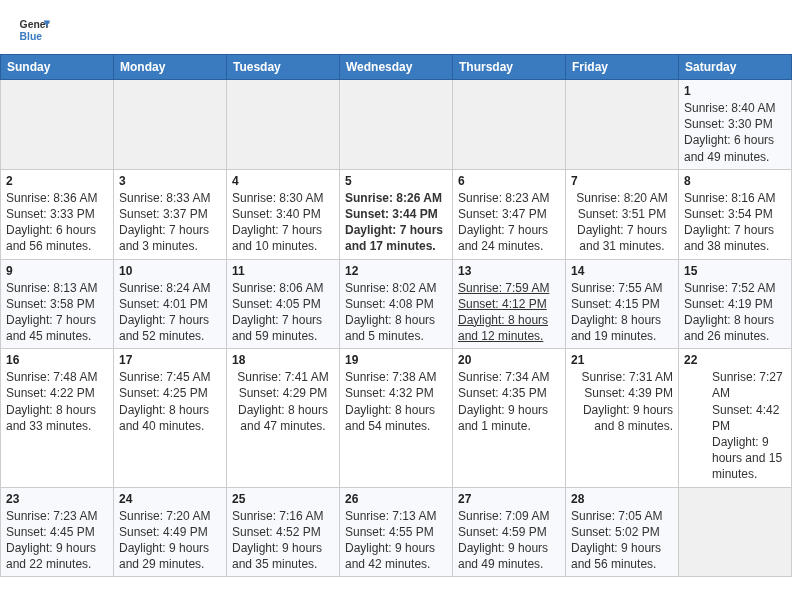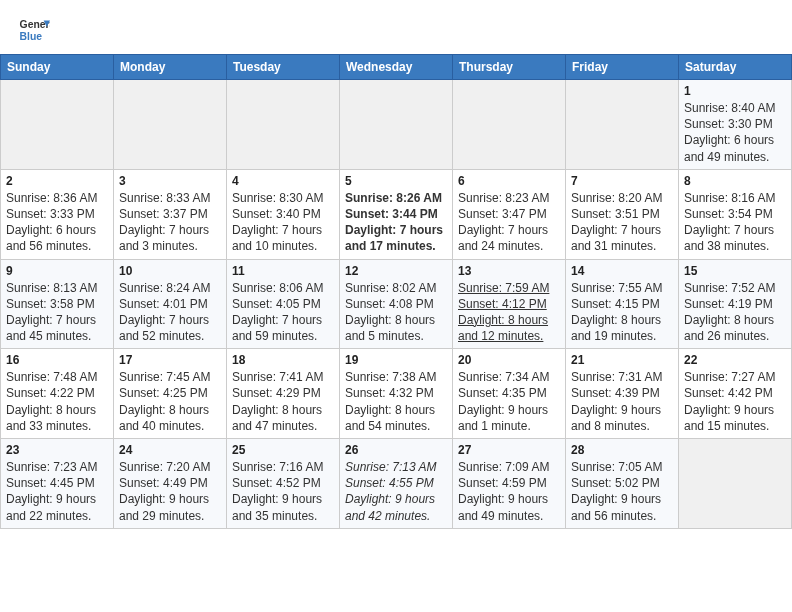--- a/index.html
+++ b/index.html
@@ -160,21 +160,21 @@
 Daylight: 7 hours and 17 minutes.</div>
           </td>
           <td>
             <span class="day-num">6</span>
             <div class="day-info" style="white-space: pre-line;">Sunrise: 8:23 AM
 Sunset: 3:47 PM
 Daylight: 7 hours and 24 minutes.</div>
           </td>
           <td>
             <span class="day-num">7</span>
-            <div class="day-info" style="white-space: pre-line;">Sunrise: 8:20 AM
+            <div class="day-info" style="white-space: pre-line; text-align: center;">Sunrise: 8:20 AM
 Sunset: 3:51 PM
 Daylight: 7 hours and 31 minutes.</div>
           </td>
           <td>
             <span class="day-num">8</span>
             <div class="day-info" style="white-space: pre-line;">Sunrise: 8:16 AM
 Sunset: 3:54 PM
 Daylight: 7 hours and 38 minutes.</div>
           </td>
         </tr>
@@ -230,45 +230,45 @@
 Daylight: 8 hours and 33 minutes.</div>
           </td>
           <td>
             <span class="day-num">17</span>
             <div class="day-info" style="white-space: pre-line;">Sunrise: 7:45 AM
 Sunset: 4:25 PM
 Daylight: 8 hours and 40 minutes.</div>
           </td>
           <td>
             <span class="day-num">18</span>
-            <div class="day-info" style="white-space: pre-line;">Sunrise: 7:41 AM
+            <div class="day-info" style="white-space: pre-line; text-align: center;">Sunrise: 7:41 AM
 Sunset: 4:29 PM
 Daylight: 8 hours and 47 minutes.</div>
           </td>
           <td>
             <span class="day-num">19</span>
             <div class="day-info" style="white-space: pre-line;">Sunrise: 7:38 AM
 Sunset: 4:32 PM
 Daylight: 8 hours and 54 minutes.</div>
           </td>
           <td>
             <span class="day-num">20</span>
             <div class="day-info" style="white-space: pre-line;">Sunrise: 7:34 AM
 Sunset: 4:35 PM
 Daylight: 9 hours and 1 minute.</div>
           </td>
           <td>
             <span class="day-num">21</span>
-            <div class="day-info" style="white-space: pre-line;">Sunrise: 7:31 AM
+            <div class="day-info" style="white-space: pre-line; text-align: right;">Sunrise: 7:31 AM
 Sunset: 4:39 PM
 Daylight: 9 hours and 8 minutes.</div>
           </td>
           <td>
             <span class="day-num">22</span>
-            <div class="day-info" style="white-space: pre-line;">Sunrise: 7:27 AM
+            <div class="day-info" style="white-space: pre-line; margin-left: 28px;">Sunrise: 7:27 AM
 Sunset: 4:42 PM
 Daylight: 9 hours and 15 minutes.</div>
           </td>
         </tr>
         <tr>
           <td>
             <span class="day-num">23</span>
             <div class="day-info" style="white-space: pre-line;">Sunrise: 7:23 AM
 Sunset: 4:45 PM
 Daylight: 9 hours and 22 minutes.</div>
@@ -280,21 +280,21 @@
 Daylight: 9 hours and 29 minutes.</div>
           </td>
           <td>
             <span class="day-num">25</span>
             <div class="day-info" style="white-space: pre-line;">Sunrise: 7:16 AM
 Sunset: 4:52 PM
 Daylight: 9 hours and 35 minutes.</div>
           </td>
           <td>
             <span class="day-num">26</span>
-            <div class="day-info" style="white-space: pre-line; font-style: italic;">Sunrise: 7:13 AM
+            <div class="day-info" style="white-space: pre-line;">Sunrise: 7:13 AM
 Sunset: 4:55 PM
 Daylight: 9 hours and 42 minutes.</div>
           </td>
           <td>
             <span class="day-num">27</span>
             <div class="day-info" style="white-space: pre-line;">Sunrise: 7:09 AM
 Sunset: 4:59 PM
 Daylight: 9 hours and 49 minutes.</div>
           </td>
           <td>

